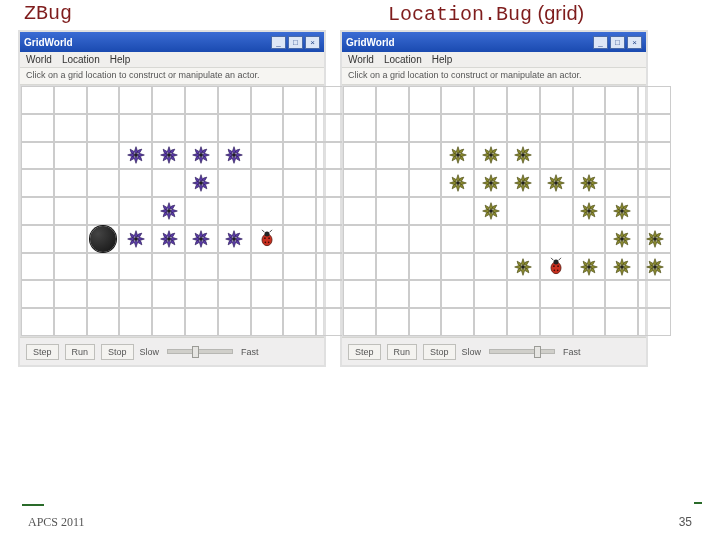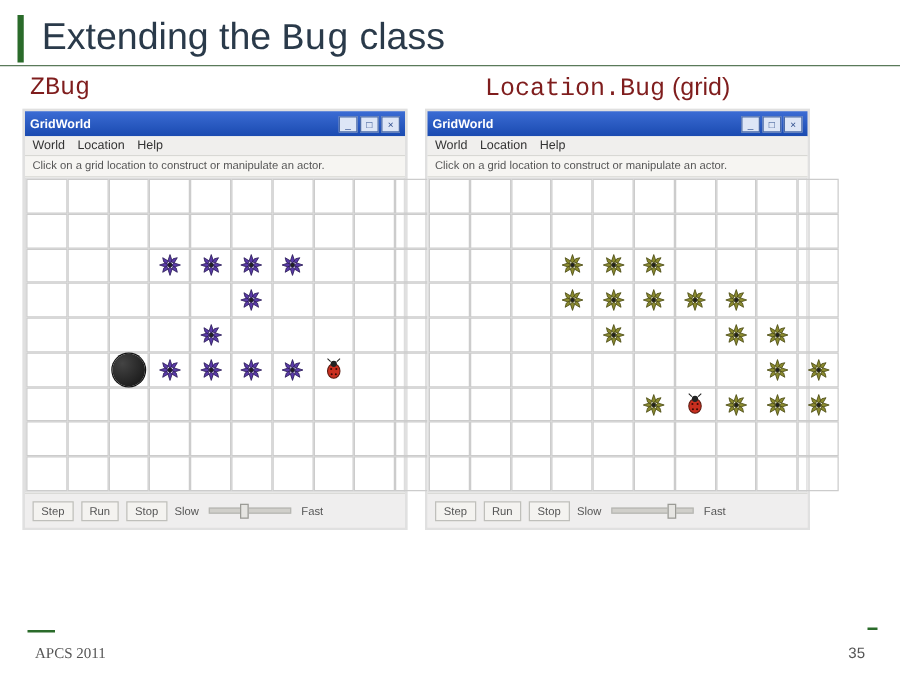--- a/index.html
+++ b/index.html
@@ -37,26 +37,20 @@
 .footer{position:absolute;bottom:10px;left:0;right:0;display:flex;justify-content:space-between;padding:0 28px;font-size:12px;color:#555}
 .footer .fl{font-family:"Times New Roman",serif}
 .accent{position:absolute;background:#2a6b2a}
 .accent.a1{bottom:34px;left:22px;width:22px;height:2px}
 .accent.a2{bottom:36px;right:18px;width:8px;height:2px}
 </style>
 </head>
 <body>
 
 <div class="slide">
-  <div class="title-wrap">
-    <span class="title-line"></span>
-    <span class="title">
-      <span>Extending the </span><span class="mono">Bug</span><span> class</span>
-    </span>
-  </div>
 
   <div class="body">
     <div class="col-labels">
       <div class="col-label col-label-left">ZBug</div>
       <div class="col-label col-label-right">
         <span>Location.Bug</span><span class="paren"> (grid)</span>
       </div>
     </div>
 
     <div class="shots">

